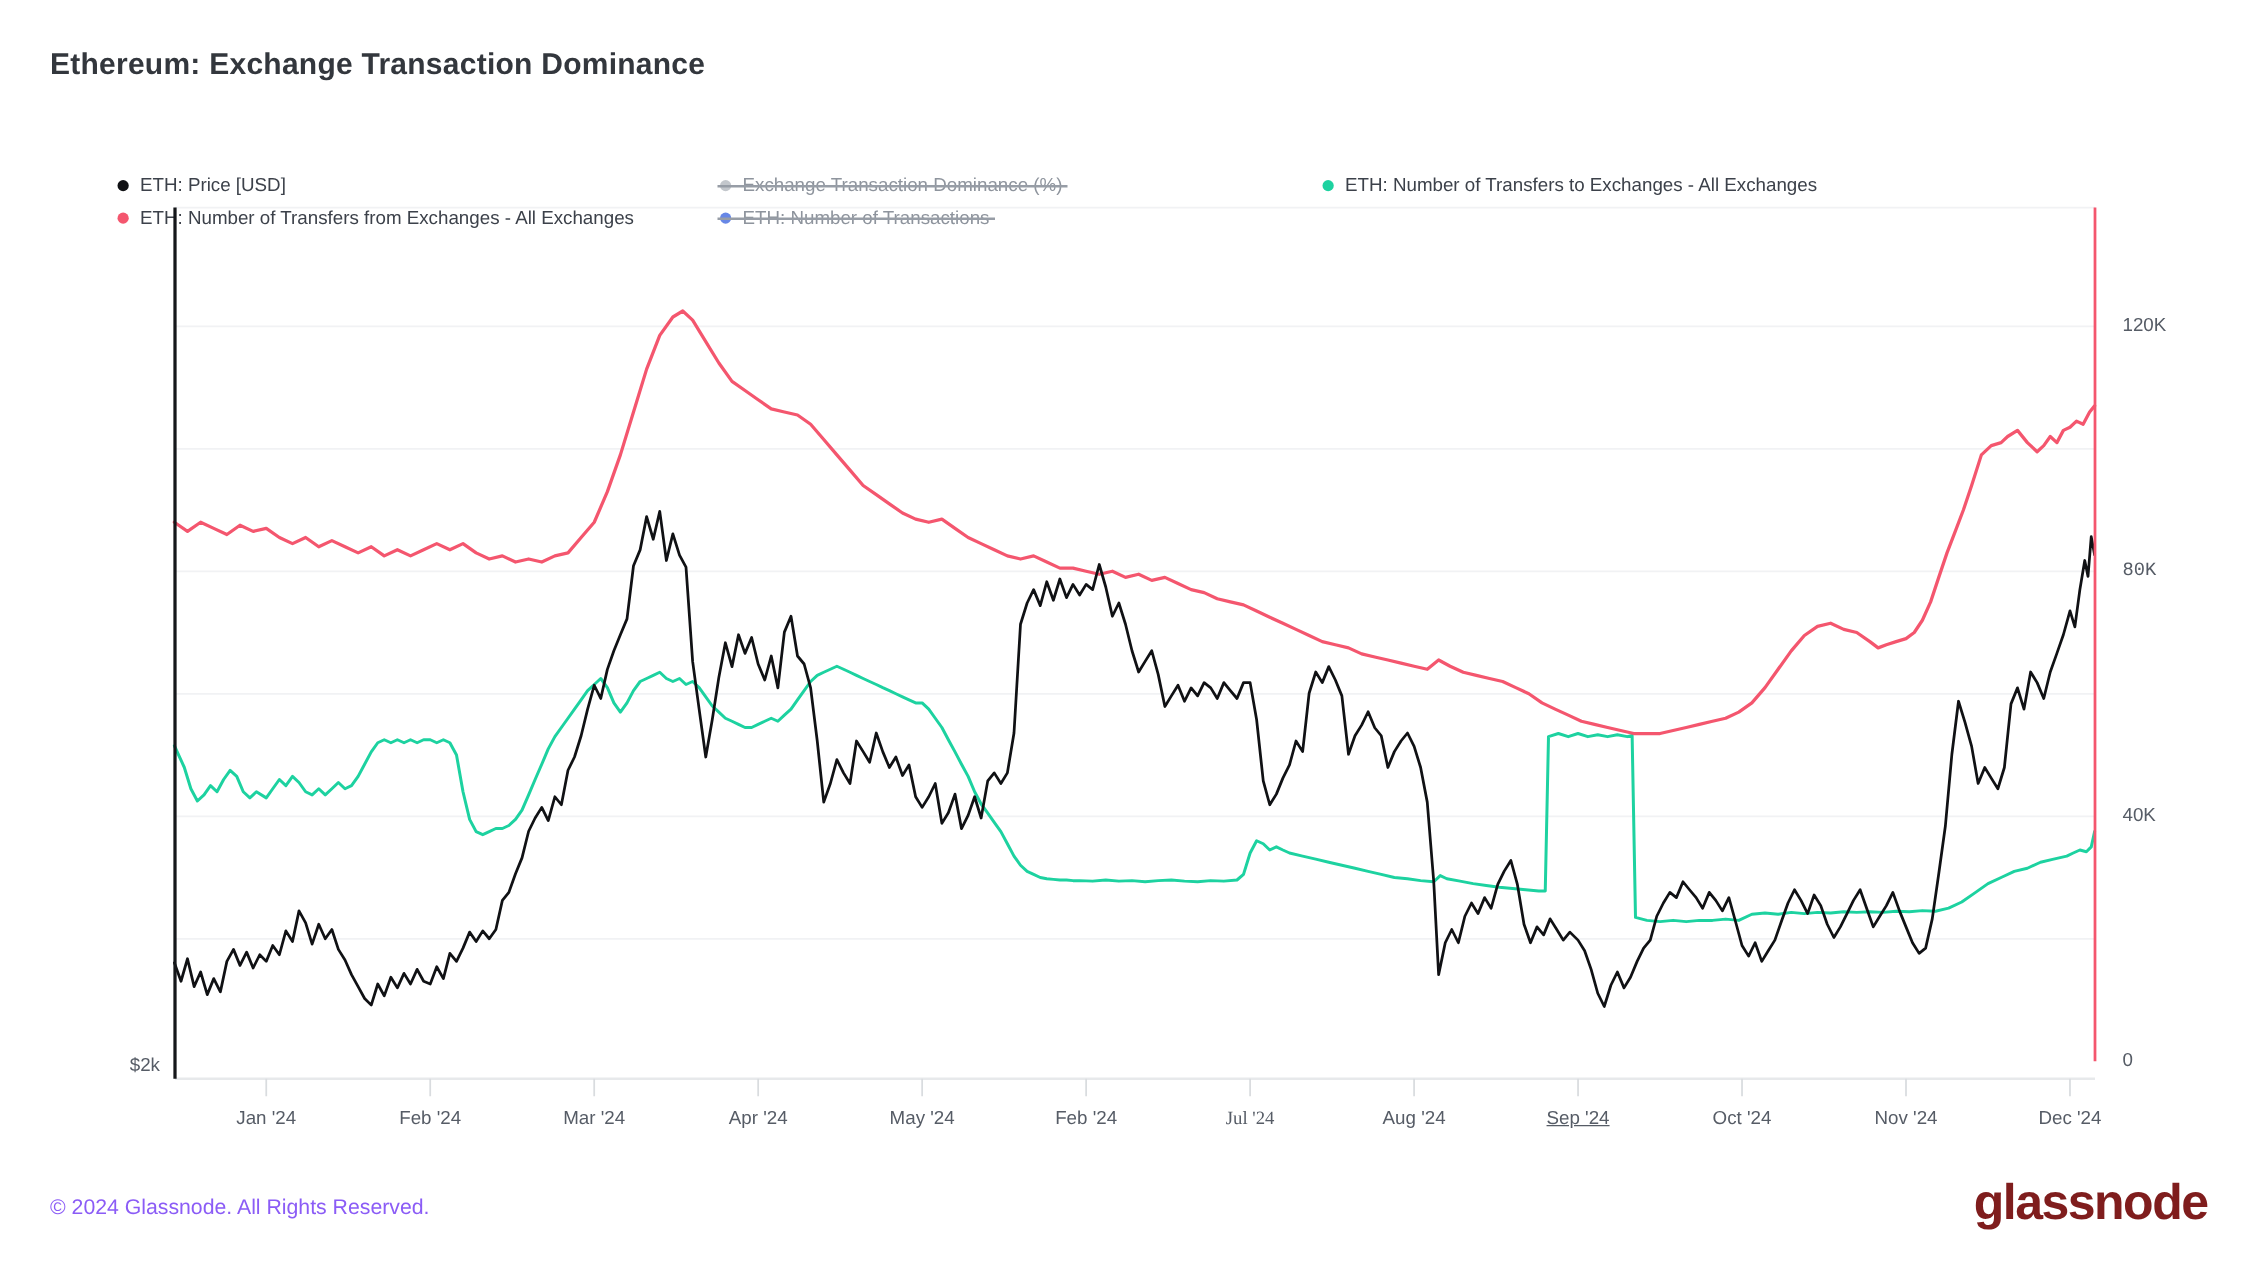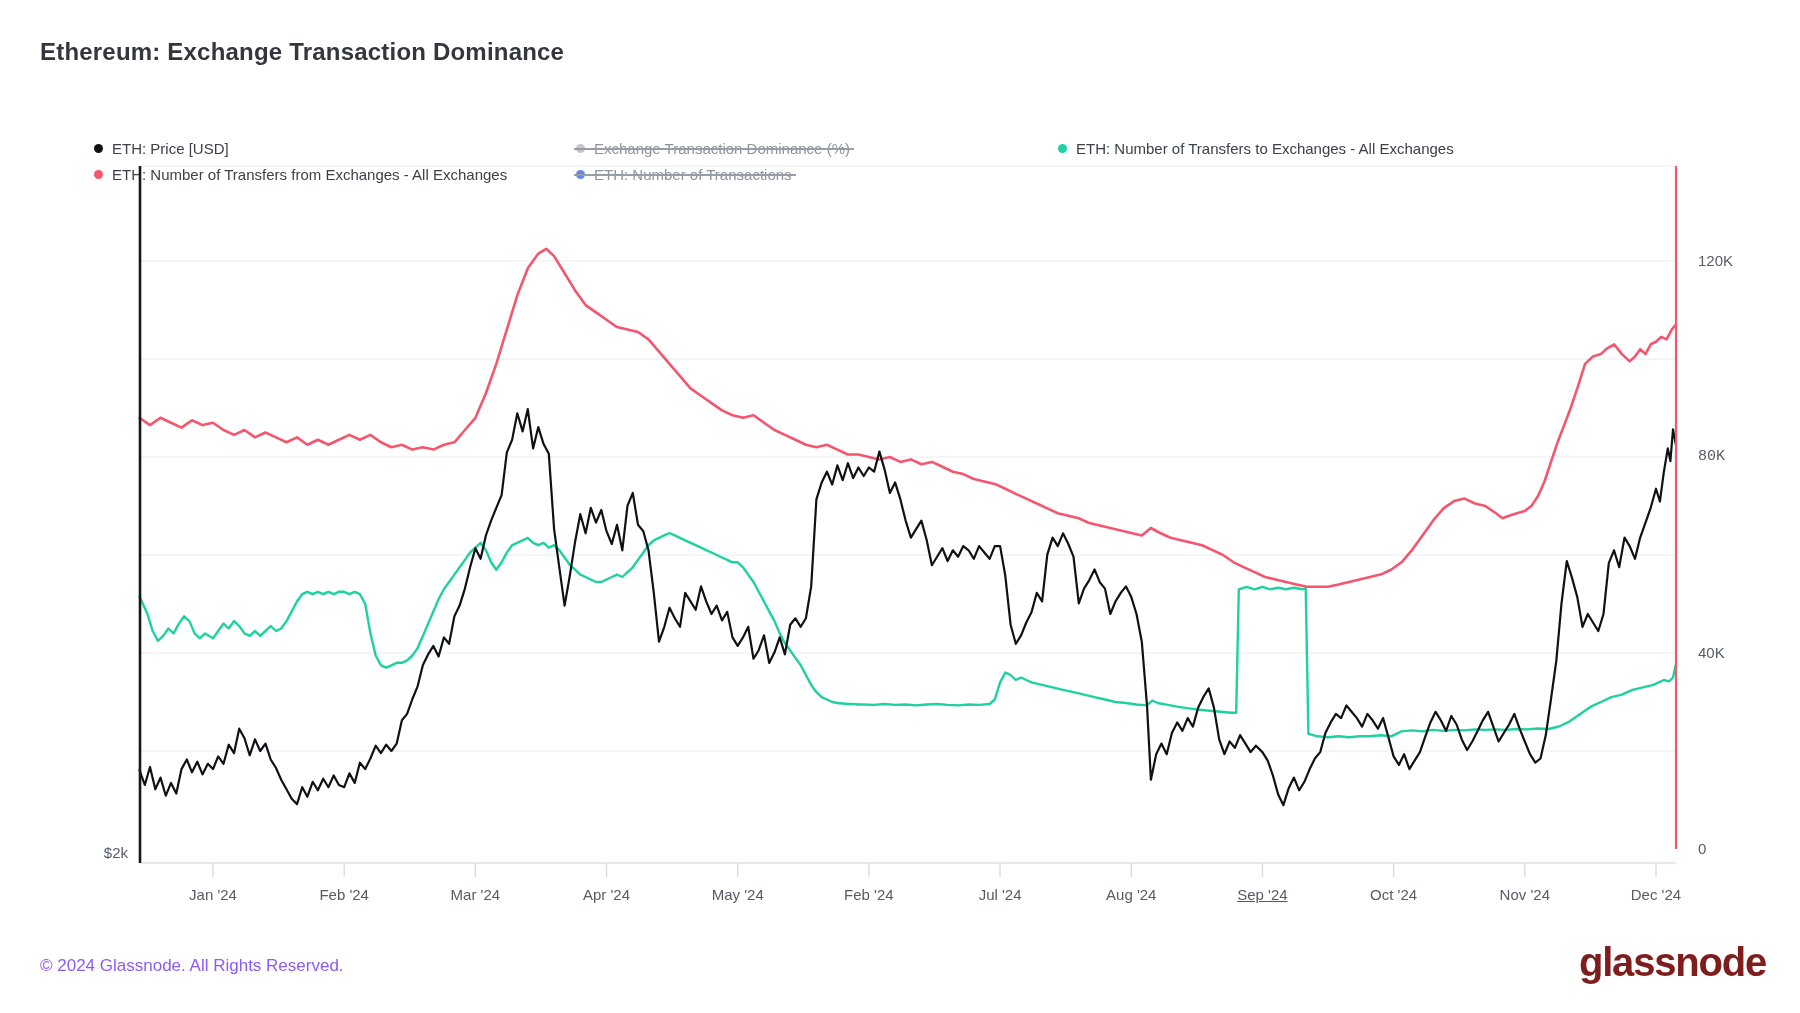--- a/index.html
+++ b/index.html
@@ -97,21 +97,21 @@
     <div class="axis-label y-right-label" style="top: 448px; font-family: Liberation Mono, monospace;">80K</div>
     <div class="axis-label y-right-label" style="top: 252px;">120K</div>
   </div>
 <div id="x-axis-labels">
     <div class="axis-label x-label" style="left: 213px; top: 886px;">Jan '24</div>
     <div class="axis-label x-label" style="left: 344.18px; top: 886px;">Feb '24</div>
     <div class="axis-label x-label" style="left: 475.36px; top: 886px;">Mar '24</div>
     <div class="axis-label x-label" style="left: 606.54px; top: 886px;">Apr '24</div>
     <div class="axis-label x-label" style="left: 737.72px; top: 886px;">May '24</div>
     <div class="axis-label x-label" style="left: 868.9px; top: 886px;">Feb '24</div>
-    <div class="axis-label x-label" style="left: 1000.08px; top: 886px;">Jul '24</div>
+    <div class="axis-label x-label" style="left: 1000.08px; top: 886px; font-family: Liberation Serif, serif;">Jul '24</div>
     <div class="axis-label x-label" style="left: 1131.26px; top: 886px;">Aug '24</div>
     <div class="axis-label x-label" style="left: 1262.44px; top: 886px; text-decoration: underline;">Sep '24</div>
     <div class="axis-label x-label" style="left: 1393.62px; top: 886px;">Oct '24</div>
     <div class="axis-label x-label" style="left: 1524.8px; top: 886px;">Nov '24</div>
     <div class="axis-label x-label" style="left: 1655.98px; top: 886px;">Dec '24</div>
   </div>
 
 <div class="copyright">© 2024 Glassnode. All Rights Reserved.</div>
 <div class="brand">glassnode</div>
 

